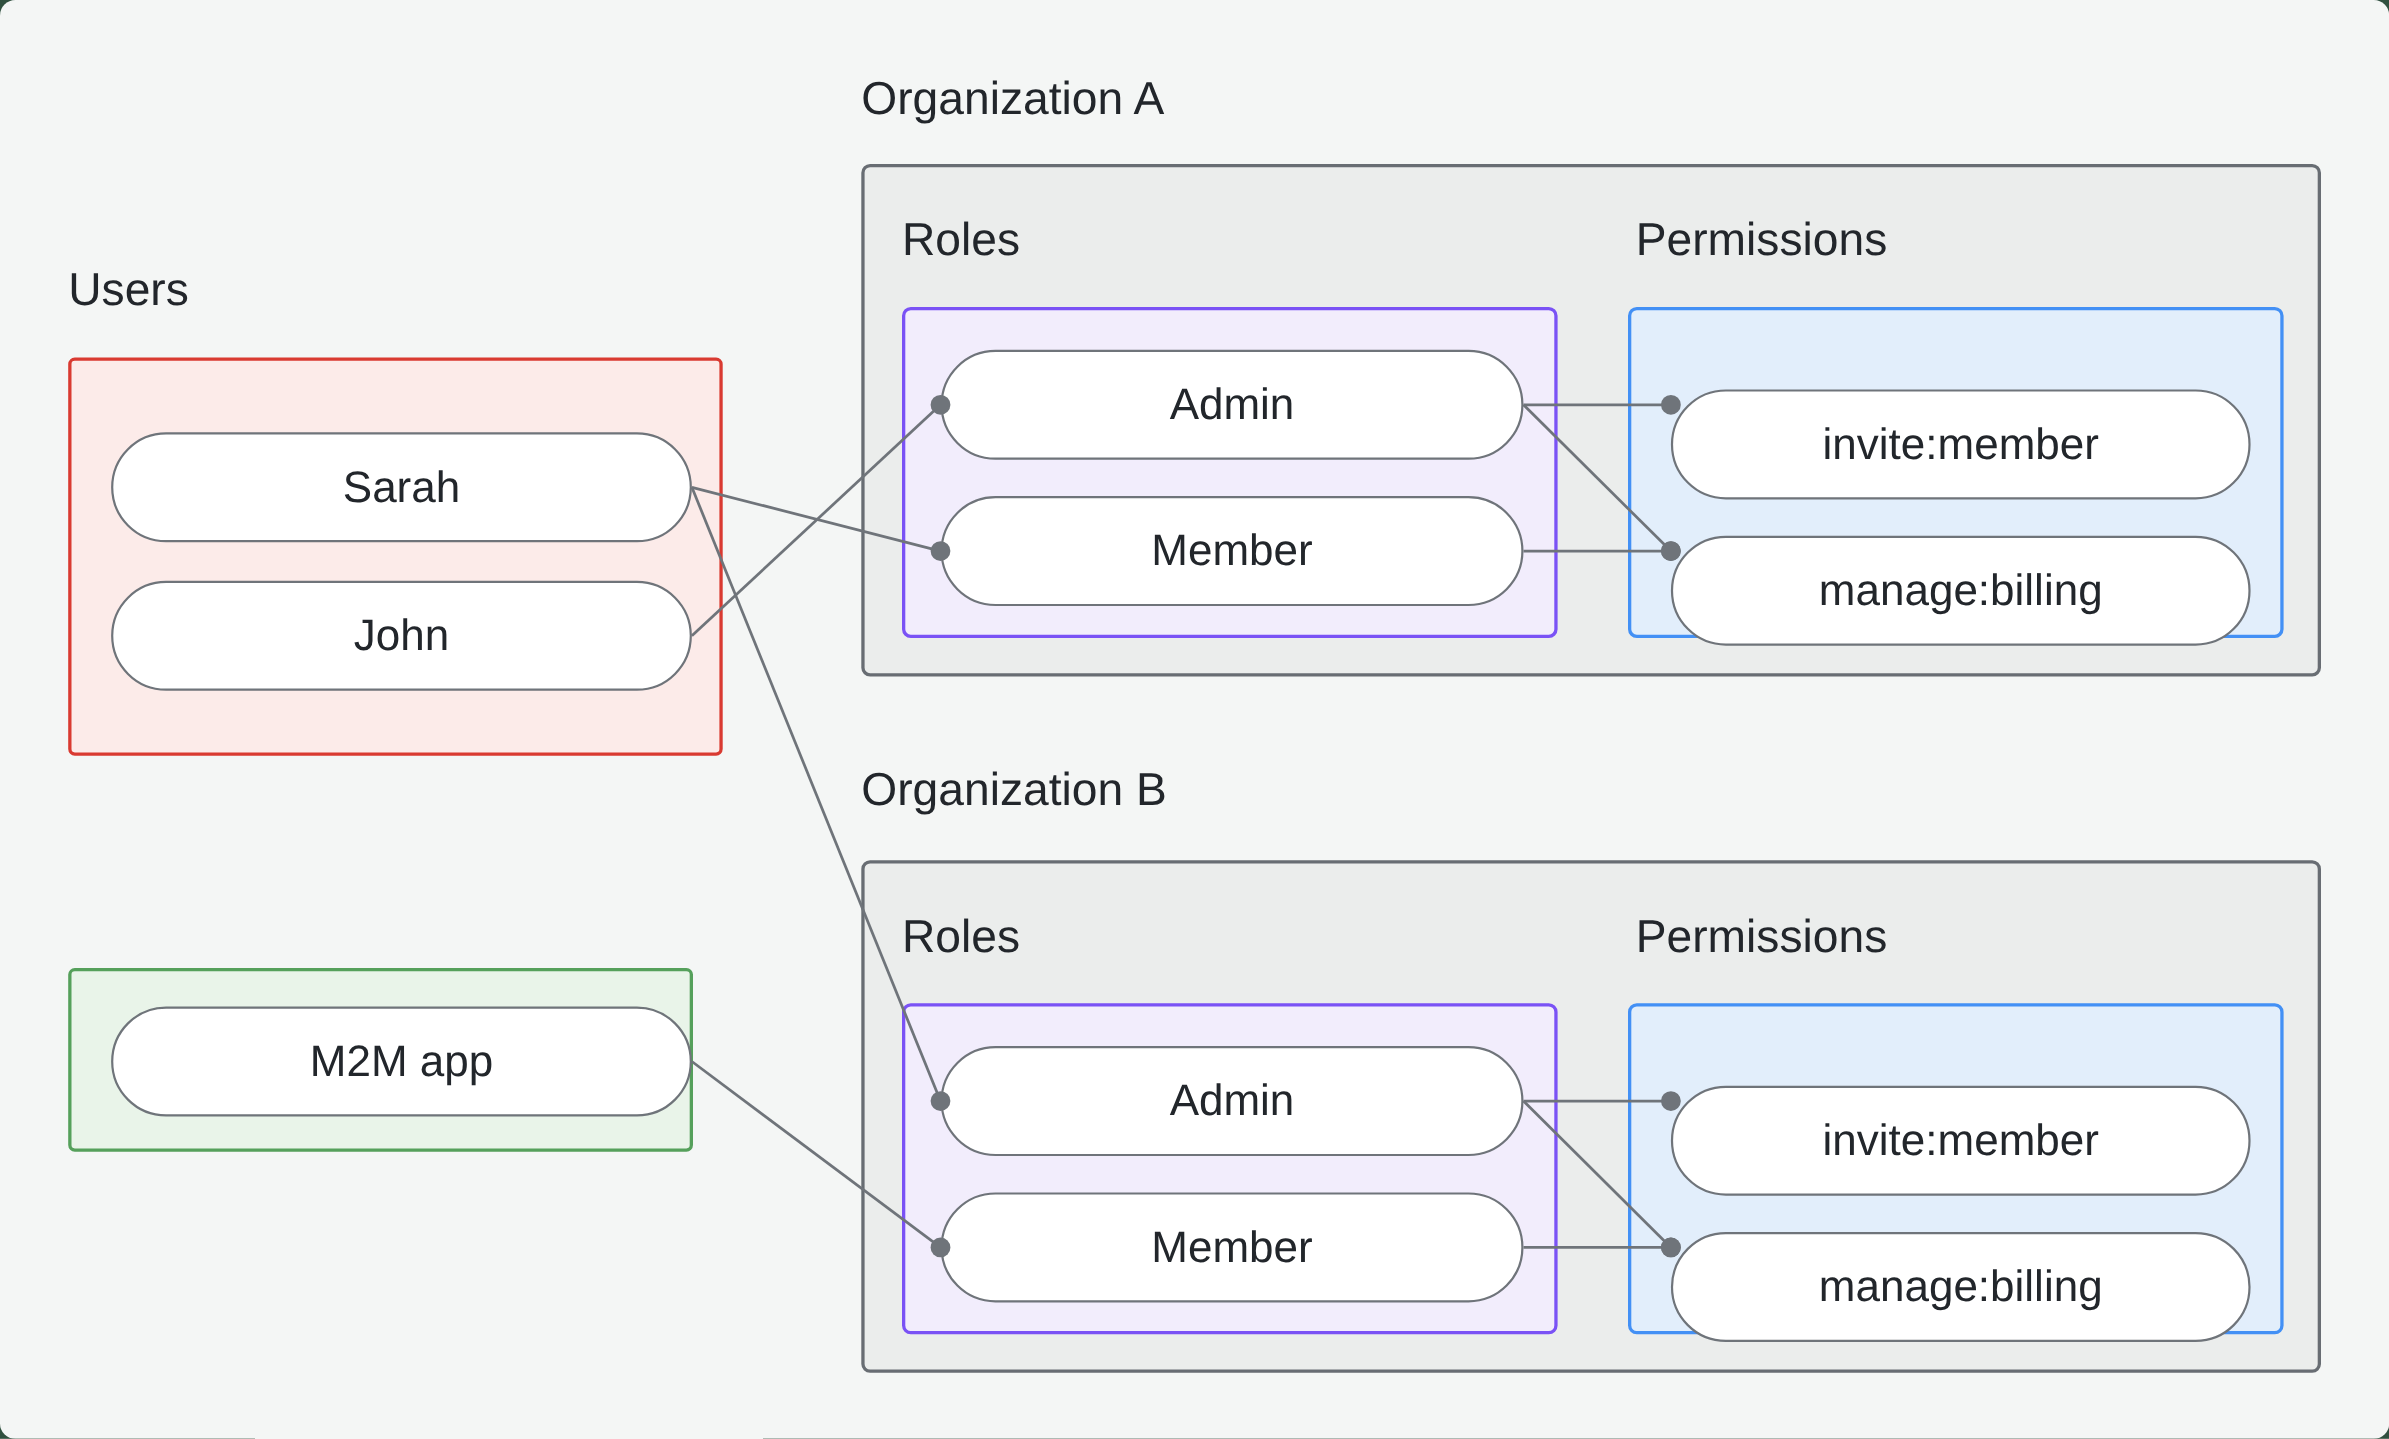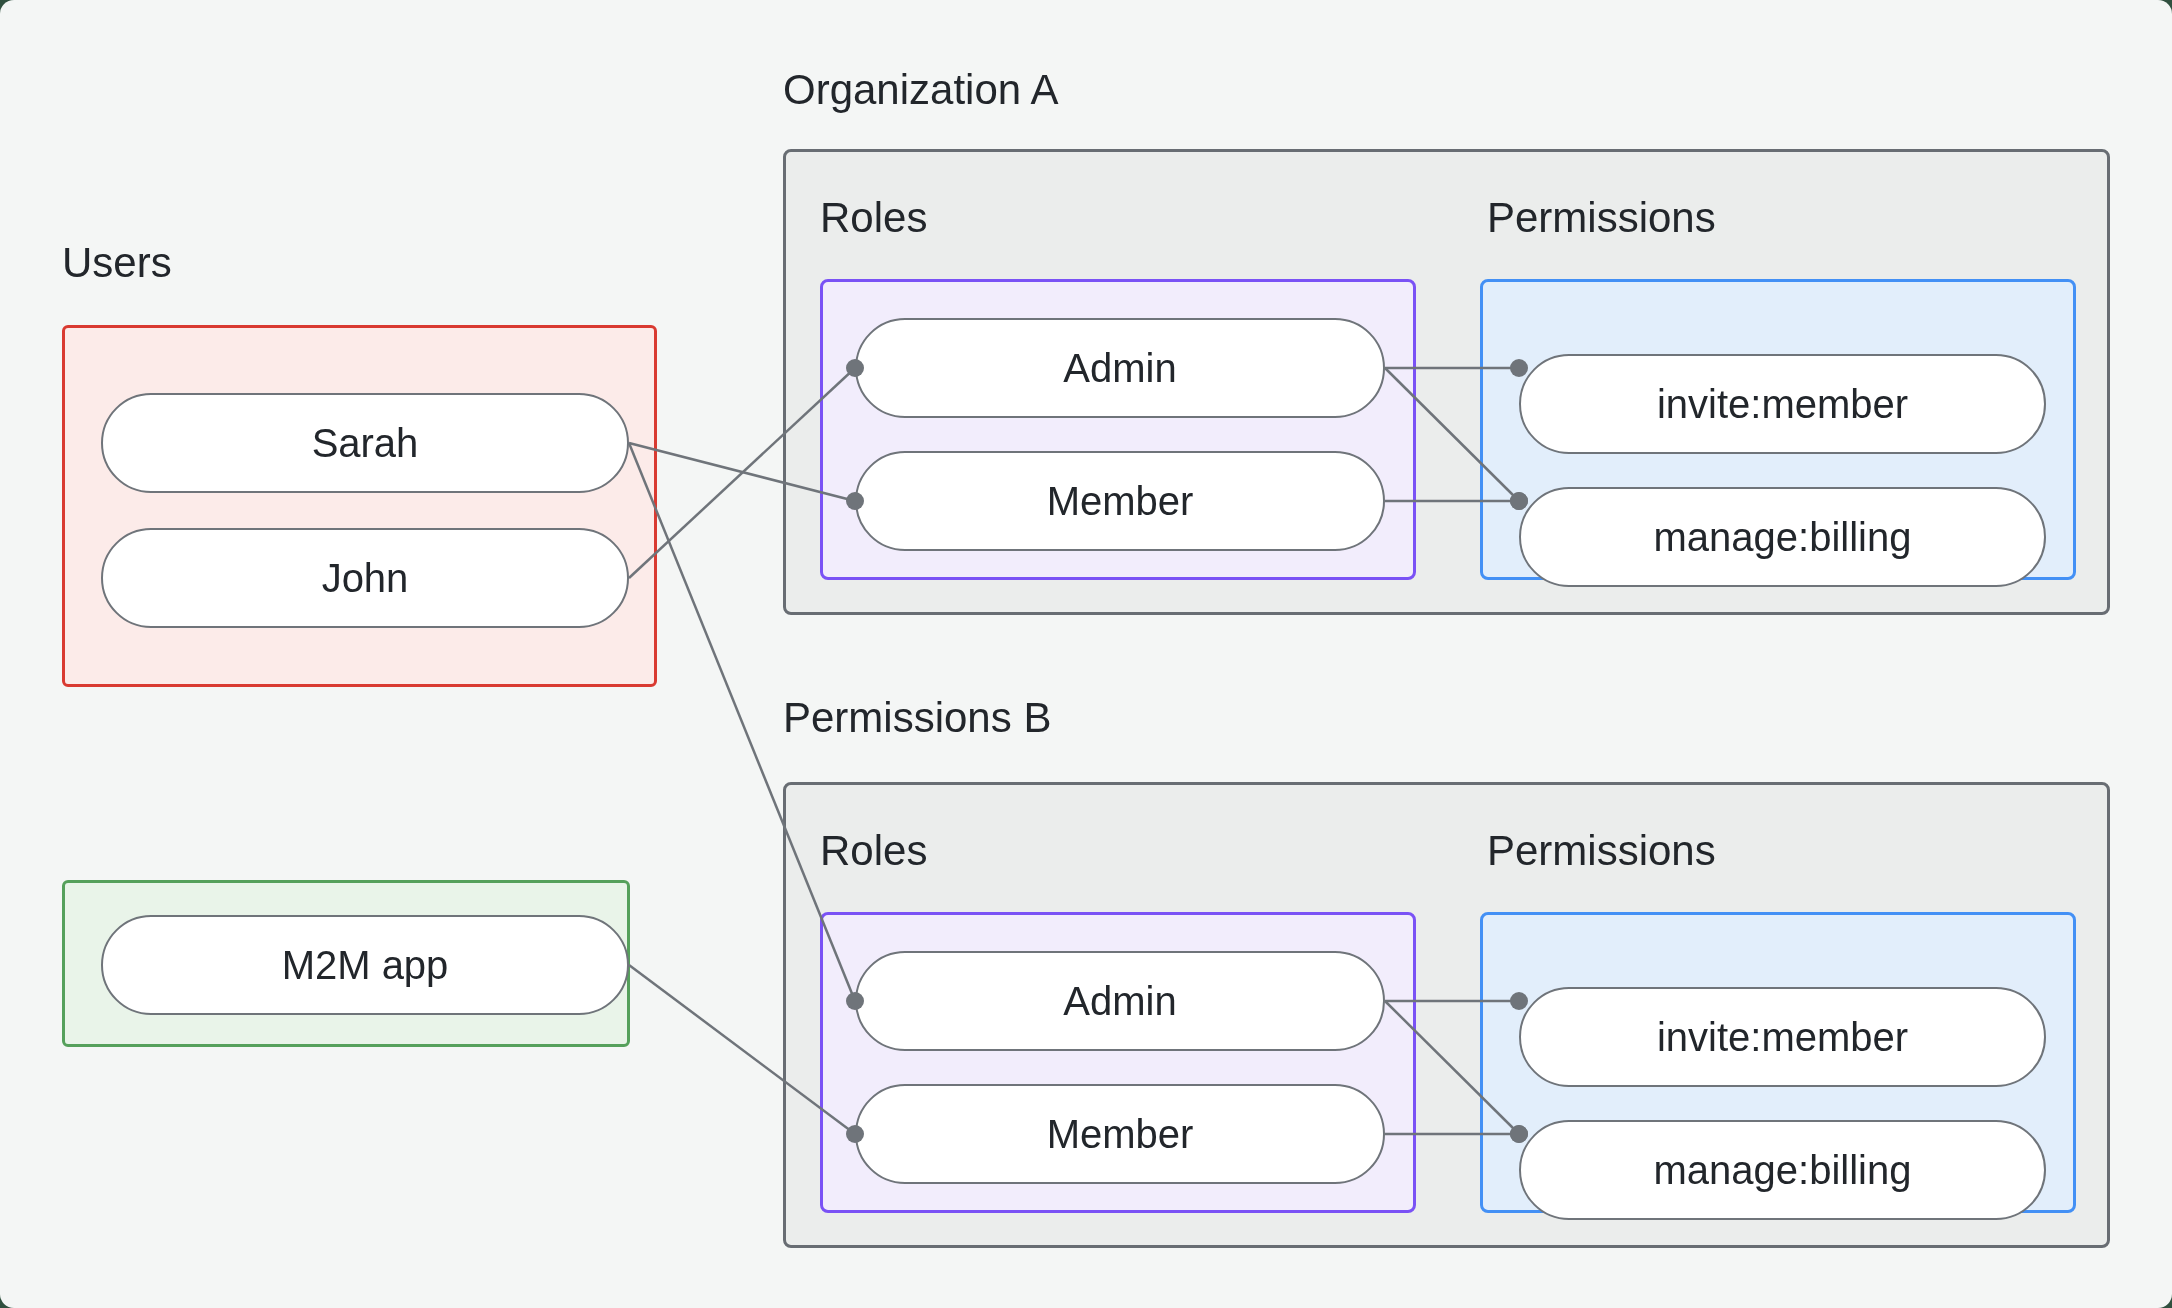--- a/index.html
+++ b/index.html
@@ -109,21 +109,21 @@
       <div class="pill row-1">Admin</div>
       <div class="pill row-2">Member</div>
     </div>
 
     <div class="box perms-box">
       <div class="pill row-1">invite:member</div>
       <div class="pill row-2">manage:billing</div>
     </div>
   </div>
 
-  <div class="section-label" style="left:783px; top:693px;">Permissions B</div>
+  <div class="section-label" style="left:783px; top:693px;">Organization B</div>
 
   <div class="box org-box" id="org-b-box">
     <div class="inner-label roles-label">Roles</div>
     <div class="inner-label perms-label">Permissions</div>
 
     <div class="box roles-box">
       <div class="pill row-1">Admin</div>
       <div class="pill row-2">Member</div>
     </div>
 

